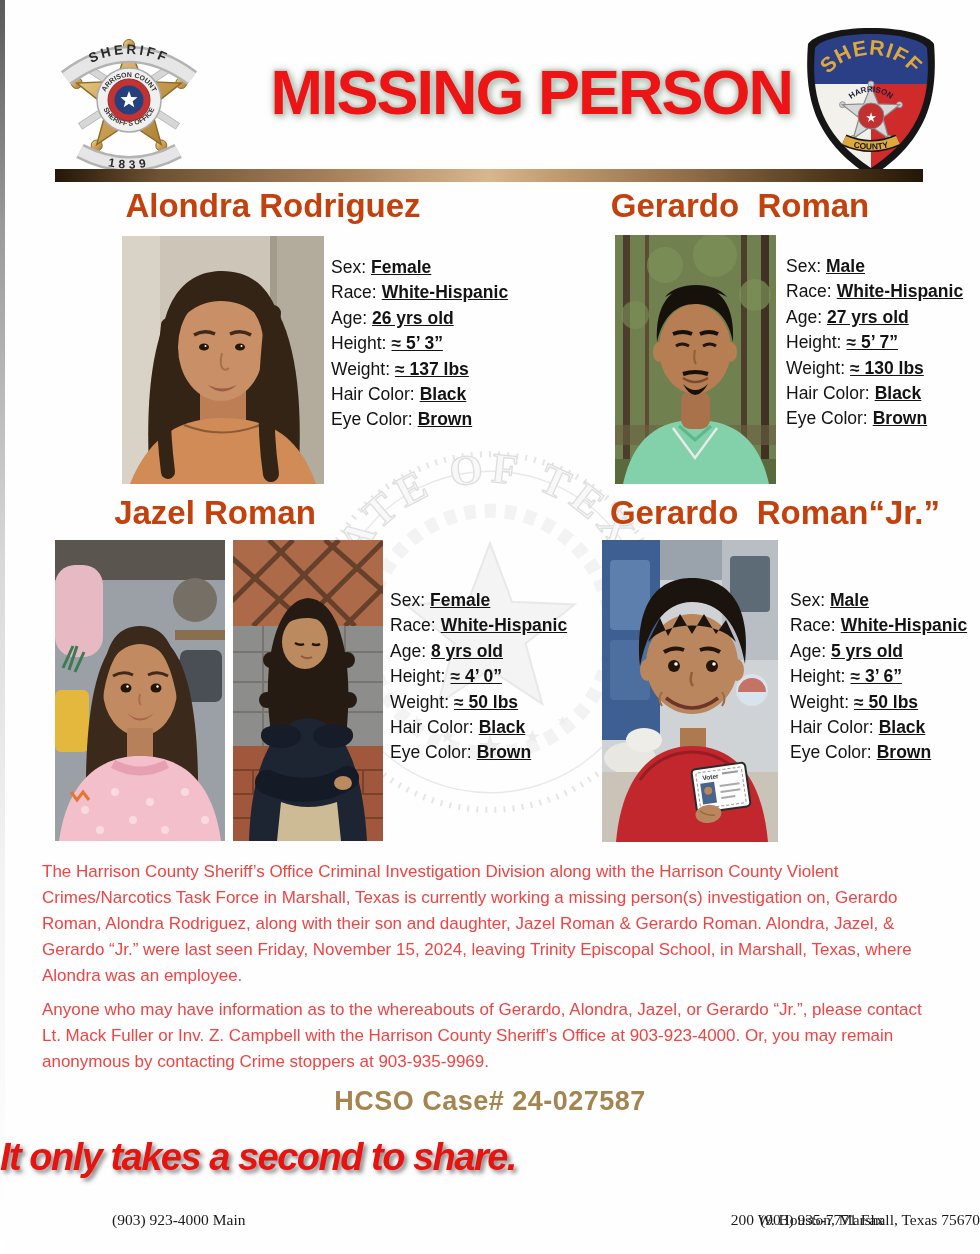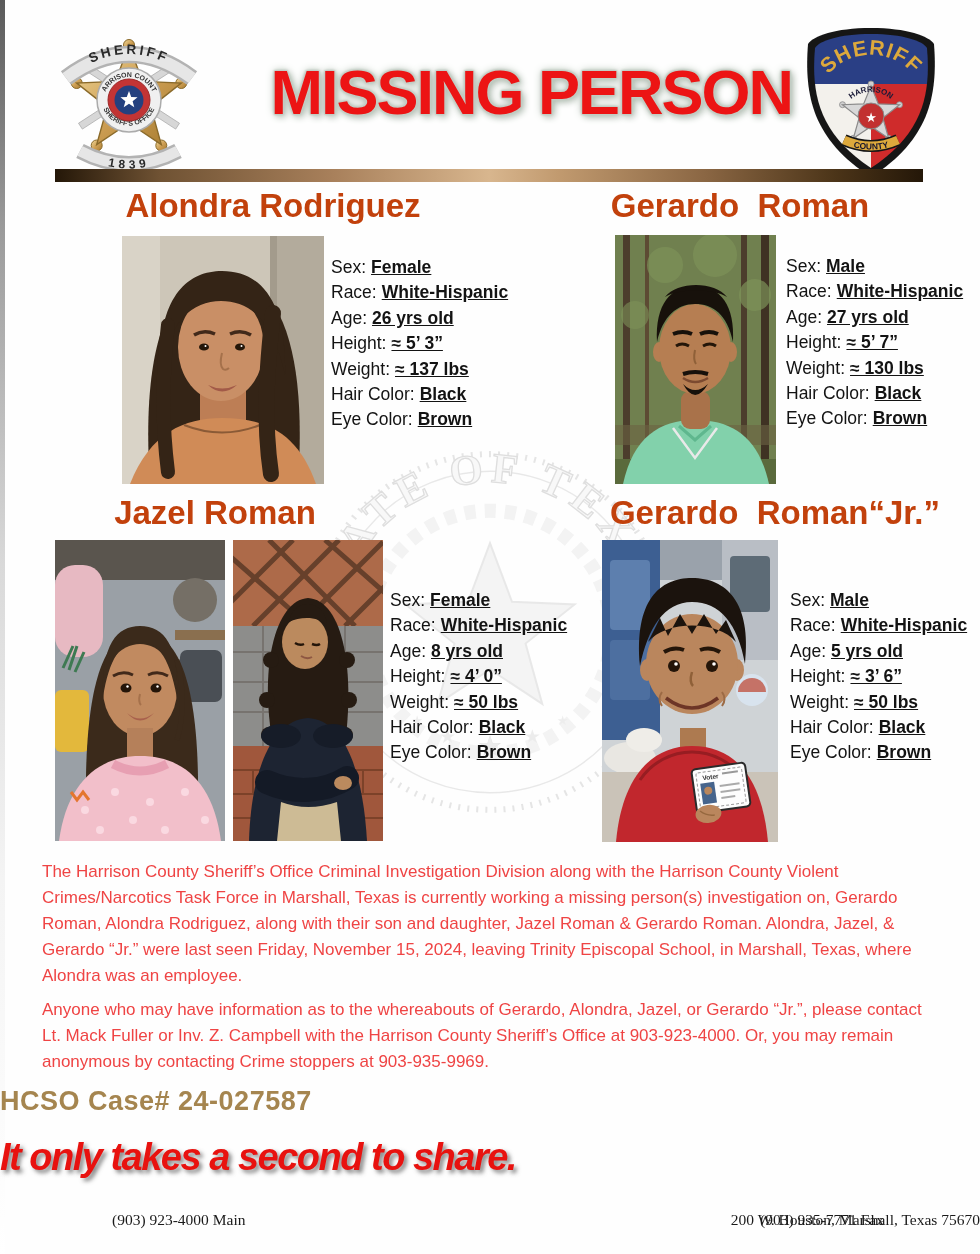--- a/index.html
+++ b/index.html
@@ -13,21 +13,21 @@
          text-shadow:-1px -1px 2px #c2cdc4,1px -1px 2px #c2cdc4,-1px 1px 2px #c2cdc4,
                      1px 1px 2px #c2cdc4,0 0 9px #a9b7aa,3px 3px 7px #b9c3ba;}
   .divider{position:absolute;left:55px;top:169px;width:868px;height:13px;
            background:linear-gradient(90deg,#241708,#6f5233 12%,#a8805b 32%,#d8b68e 50%,
                       #c19a6f 58%,#8a6643 75%,#4b3418 90%,#241708);}
   .pname{position:absolute;font-size:33px;font-weight:700;color:#c2410c;text-align:center;white-space:pre;}
   .details{position:absolute;font-size:17.5px;line-height:25.4px;color:#131313;}
   .details b{margin-left:5px;text-decoration:underline;}
   .photo{position:absolute;display:block;}
   .para{position:absolute;left:42px;width:900px;font-size:17px;line-height:26px;color:#ef4444;}
-  .case{position:absolute;left:0;right:0;top:1086px;
+  .case{position:absolute;left:0;right:0;top:1086px;text-align:center;
         font-size:27px;font-weight:700;color:#a5854f;letter-spacing:.5px;}
   .tagline{position:absolute;left:0;right:0;top:1136px;font-size:38px;
            font-weight:700;font-style:italic;color:#e8120f;letter-spacing:-1.5px;
            text-shadow:3px 3px 4px rgba(105,105,105,.8);}
   .foot{position:absolute;top:1211px;font-family:"Liberation Serif",serif;font-size:15.5px;color:#1a1a1a;}
   .foot-center{left:0;right:0;text-align:right;}
   .seal{position:absolute;left:298px;top:440px;width:384px;height:384px;opacity:.5;}
 </style>
 </head>
 <body>

